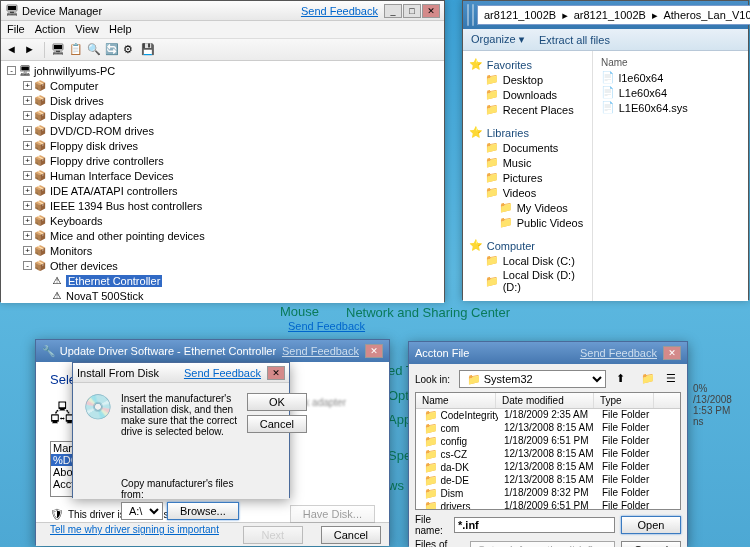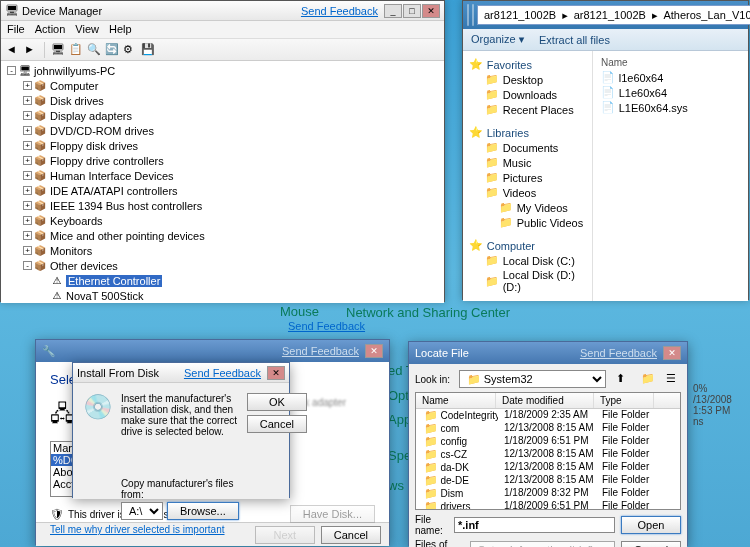--- a/index.html
+++ b/index.html
@@ -229,20 +229,21 @@
           <div class="fileitem"><span>📄</span>L1E60x64.sys</div>
         </div>
   </div>
  </div>
 </div>
 
 <div class="dialog" style="left:35px;top:339px;width:355px;height:206px">
  <div class="dlg-title">
   <div class="title">
         <span>🔧</span>
+        <span>Update Driver Software - Ethernet Controller</span>
       </div>
   <span class="feedback">Send Feedback</span>
   <span class="winbtn close">✕</span>
  </div>
  <div class="dlg-body" style="height:160px;position:relative">
   <div class="heading">Select Network Adapter</div>
   <div style="display:flex;gap:8px;margin-bottom:6px">
     <span style="font-size:22px">🖧</span>
     <div style="flex:1;filter:blur(1px);color:#888;font-size:10px">Select the manufacturer and model of your network adapter</div>
   </div>
@@ -260,23 +261,23 @@
     <div class="lv-row">
             <span>Accton</span>
           </div>
    </div>
   </div>
   <div style="display:flex;align-items:center;gap:4px;margin-top:8px">
     <span>🛡</span>
     <span style="flex:1;font-size:10px">This driver is digitally signed.</span>
     <button class="btn" style="opacity:.4">Have Disk...</button>
   </div>
-  <span class="link" style="font-size:10px">Tell me why driver selected is important</span>
- </div>
- <div style="height:24px;background:#f0f0f0;border-top:1px solid #ccc;display:flex;justify-content:flex-end;align-items:center;gap:6px;padding:0 8px">
+  <span class="link" style="font-size:10px">Tell me why driver signing is important</span>
+ </div>
+ <div style="height:24px;background:#f0f0f0;border-top:1px solid #ccc;display:flex;justify-content:flex-end;align-items:center;gap:18px;padding:0 8px">
   <button class="btn" disabled="" style="opacity:.5">Next</button>
   <button class="btn">Cancel</button>
  </div>
 </div>
 
 <div class="dialog" style="left:72px;top:362px;width:218px;height:136px;z-index:5">
  <div class="titlebar" style="background:linear-gradient(180deg,#fff,#e4e4e4)">
   <div class="title">Install From Disk</div>
   <span class="feedback">Send Feedback</span>
   <span class="winbtn close">✕</span>
@@ -295,21 +296,21 @@
   <div style="display:flex;flex-direction:column;gap:4px">
    <button class="btn">OK</button>
    <button class="btn">Cancel</button>
   </div>
  </div>
 </div>
 
 <div class="dialog" style="left:408px;top:341px;width:280px;height:205px;z-index:6">
  <div class="dlg-title">
   <div class="title">
-        <span>Locate File</span>
+        <span>Accton File</span>
       </div>
   <span class="feedback">Send Feedback</span>
   <span class="winbtn close">✕</span>
  </div>
  <div style="padding:6px;background:#f0f0f0">
   <div style="display:flex;align-items:center;gap:9px;margin-bottom:4px">
    <span style="font-size:10px">Look in:</span>
    <select style="flex:1"><option>📁 <span>System32</span></option></select>
    <span class="tbtn">⬆</span>
    <span class="tbtn">📁</span>

